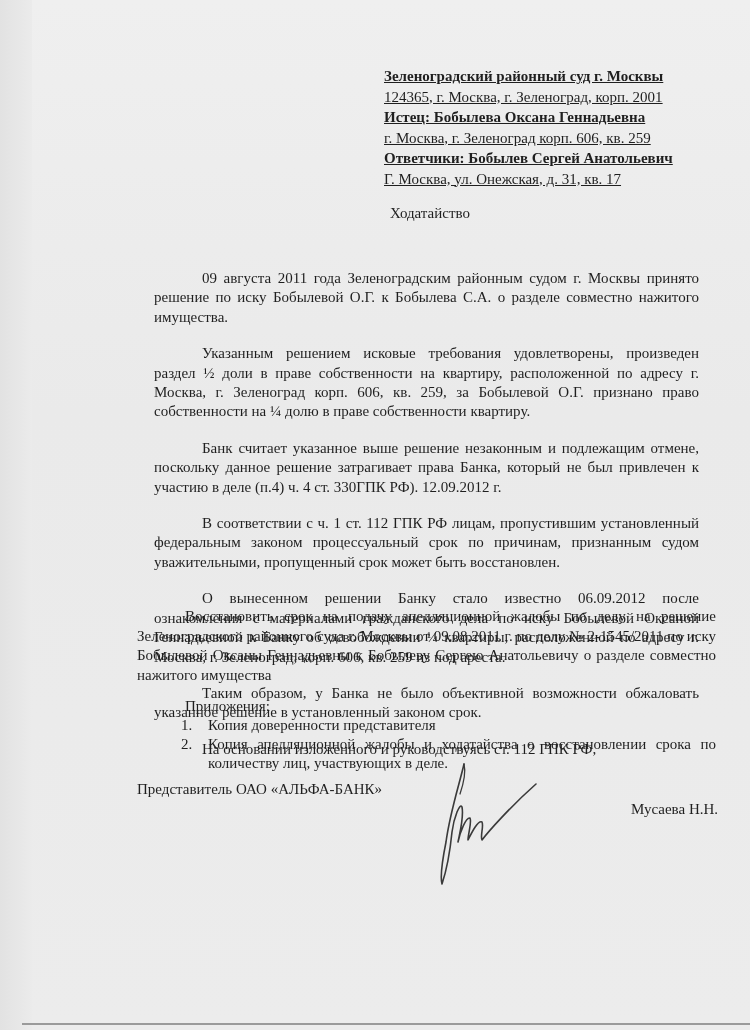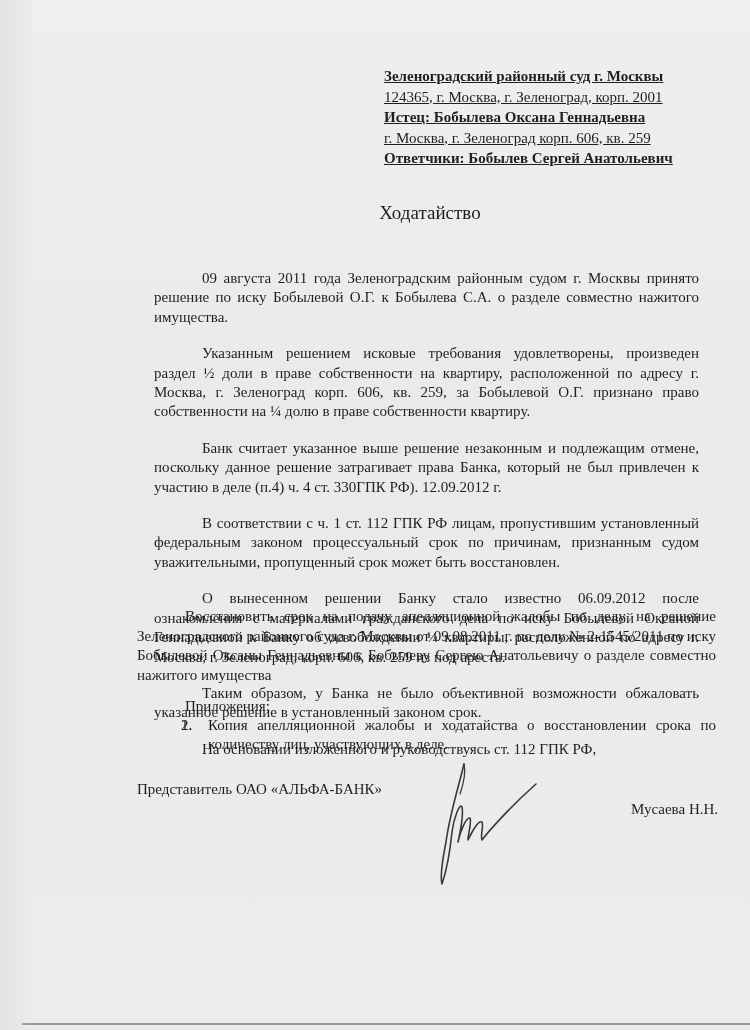--- a/index.html
+++ b/index.html
@@ -43,21 +43,21 @@
       white-space: nowrap;
       text-decoration: underline;
     }
     .addressee .b { font-weight: bold; }
     .title-block {
       position: absolute;
       left: 130px;
       width: 600px;
       top: 203px;
       text-align: center;
-      font-size: 19px;
+      font-size: 15px;
       line-height: 20px;
     }
     .body-text {
       position: absolute;
       left: 137px;
       width: 579px;
       top: 252px;
       font-size: 15px;
       line-height: 19.4px;
       text-align: justify;
@@ -138,20 +138,21 @@
 
 <div class="page">
   <div class="left-shadow"></div>
 
   <div class="addressee">
     <div class="b">Зеленоградский районный суд г. Москвы</div>
     <div>124365, г. Москва, г. Зеленоград, корп. 2001</div>
     <div class="b">Истец: Бобылева Оксана Геннадьевна</div>
     <div>г. Москва, г. Зеленоград корп. 606, кв. 259</div>
     <div class="b">Ответчики: Бобылев Сергей Анатольевич</div>
+    <div>Г. Москва, ул. Онежская, д. 31, кв. 17</div>
   </div>
 
   <div class="title-block">
     <div>Ходатайство</div>
   </div>
 
   <div class="body-text">
     <p>09 августа 2011 года Зеленоградским районным судом г. Москвы принято решение по иску  Бобылевой О.Г. к Бобылева С.А. о разделе совместно нажитого имущества.</p>
     <p>Указанным решением исковые требования удовлетворены, произведен раздел ½ доли в праве собственности на квартиру, расположенной по адресу г. Москва, г. Зеленоград корп. 606, кв. 259, за Бобылевой О.Г. признано право собственности на ¼ долю в праве собственности квартиру.</p>
     <p>Банк считает указанное выше решение незаконным и подлежащим отмене, поскольку данное решение затрагивает права Банка, который не был привлечен к участию в деле (п.4) ч. 4 ст. 330ГПК РФ). 12.09.2012 г.</p>
@@ -164,20 +165,21 @@
 
   <div class="request">
     <p>Восстановить срок на подачу апелляционной жалобы по делу на решение Зеленоградского районного суда г. Москвы от 09.08.2011 г. по делу № 2-1545/2011 по иску Бобылевой Оксаны Геннадьевны к Бобылеву Сергею Анатольевичу о разделе совместно нажитого имущества</p>
   </div>
 
   <div class="attachments">
     <div class="att-head">Приложения:</div>
     <ol>
       <li>
         <span class="num">1.</span>
+        <span>Копия доверенности представителя</span>
       </li>
       <li>
         <span class="num">2.</span>
         <span>Копия апелляционной жалобы и ходатайства о восстановлении срока по количеству лиц, участвующих в деле.</span>
       </li>
     </ol>
   </div>
 
   <div class="signature-block">
     <div>Представитель ОАО «АЛЬФА-БАНК»</div>

